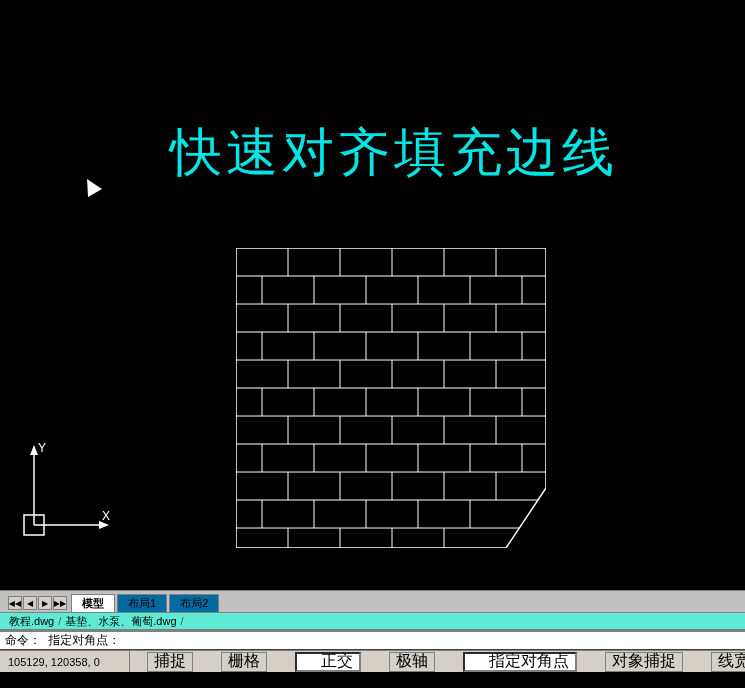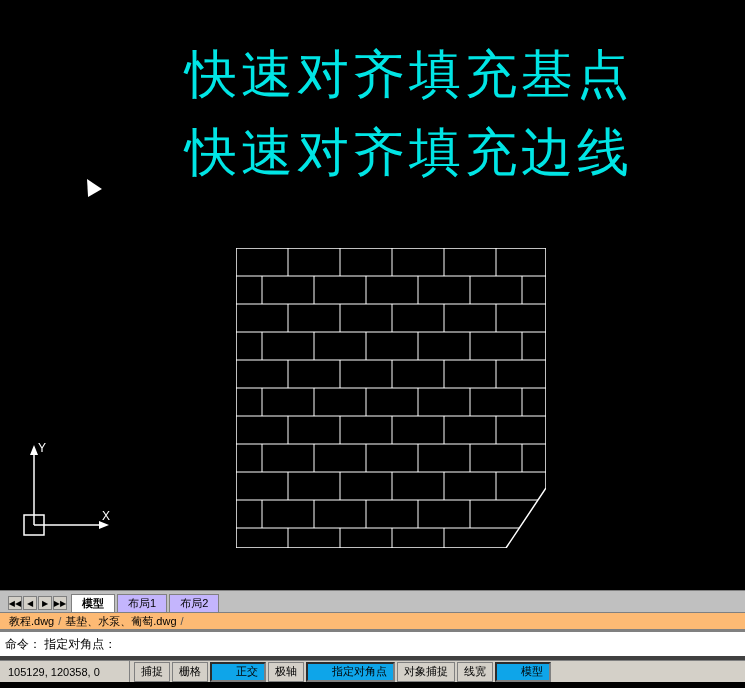--- a/index.html
+++ b/index.html
@@ -30,21 +30,21 @@
       font-family: 'SimSun', 'STSong', serif;
     }
 
     #title1 {
       top: 40px;
       left: 185px;
     }
 
     #title2 {
       top: 118px;
-      left: 185px;
+      left: 170px;
       font-family: Liberation Mono, monospace;
     }
 
     
     #cursor {
       position: absolute;
       top: 178px;
       left: 83px;
       width: 0;
       height: 0;
@@ -84,41 +84,41 @@
       background: #c0c0c0;
       display: flex;
       align-items: flex-end;
       padding-left: 5px;
       border-top: 1px solid #808080;
     }
 
     .tab {
       padding: 2px 10px;
       font-size: 11px;
-      background: #c4b5fd;
+      background: #0369a1;
       border: 1px solid #808080;
       border-bottom: none;
       cursor: pointer;
       color: #000;
       height: 18px;
       display: flex;
       align-items: center;
       margin-right: 2px;
     }
 
     .tab.active {
       background: #fff;
       font-weight: bold;
     }
 
     
     #file-bar {
       width: 745px;
       height: 18px;
-      background: #fdba74;
+      background: #5eead4;
       display: flex;
       align-items: center;
       padding-left: 5px;
       border-top: 1px solid #808080;
       border-bottom: 1px solid #808080;
     }
 
     .file-path-item {
       font-size: 11px;
       color: #000;
@@ -131,28 +131,28 @@
     }
 
     
     #command-area {
       width: 745px;
       background: #fff;
       border-top: 2px solid #808080;
     }
 
     .command-line {
-      height: 28px;
+      height: 18px;
       display: flex;
       align-items: center;
       padding: 0 5px;
       font-size: 12px;
       color: #000;
-      border-bottom: 4px solid #404040;
-      font-family: Liberation Sans, sans-serif;
+      border-bottom: 1px solid #404040;
+      font-family: Liberation Mono, monospace;
     }
 
     
     #status-bar {
       width: 745px;
       height: 22px;
       background: #d4d0c8;
       display: flex;
       align-items: center;
       border-top: 1px solid #808080;
@@ -165,33 +165,33 @@
       min-width: 130px;
       border-right: 1px solid #808080;
       height: 100%;
       display: flex;
       align-items: center;
     }
 
     .status-btn {
       height: 20px;
       padding: 0 6px;
-      font-size: 11px;
+      font-size: 16px;
       background: #d4d0c8;
       border: 1px solid #808080;
       cursor: pointer;
       display: flex;
       align-items: center;
-      margin: 1px 1px;
+      margin: 1px 14px;
       color: #000;
       white-space: nowrap;
     }
 
     .status-btn.active {
-      background: #0ea5e9;
+      background: #ffffff;
       border: 2px inset #808080;
       padding-left: 24px;
     }
 
     #status-buttons {
       display: flex;
       align-items: center;
       flex: 1;
       padding: 0 3px;
     }
@@ -214,21 +214,20 @@
       font-size: 8px;
       cursor: pointer;
       margin-right: 1px;
     }
   </style>
 </head>
 <body>
 
 <div id="canvas-area">
 
-  <div id="title1" class="chinese-title">快速对齐填充基点</div>
   <div id="title2" class="chinese-title">快速对齐填充边线</div>
 
   <div id="cursor"></div>
 
   <div id="brick-container">
     <svg id="brick-svg" viewBox="0 0 310 300" xmlns="http://www.w3.org/2000/svg">
 
       <defs>
         <clipPath id="brick-clip">
           <polygon points="0,0 310,0 310,240 270,300 0,300"></polygon>

